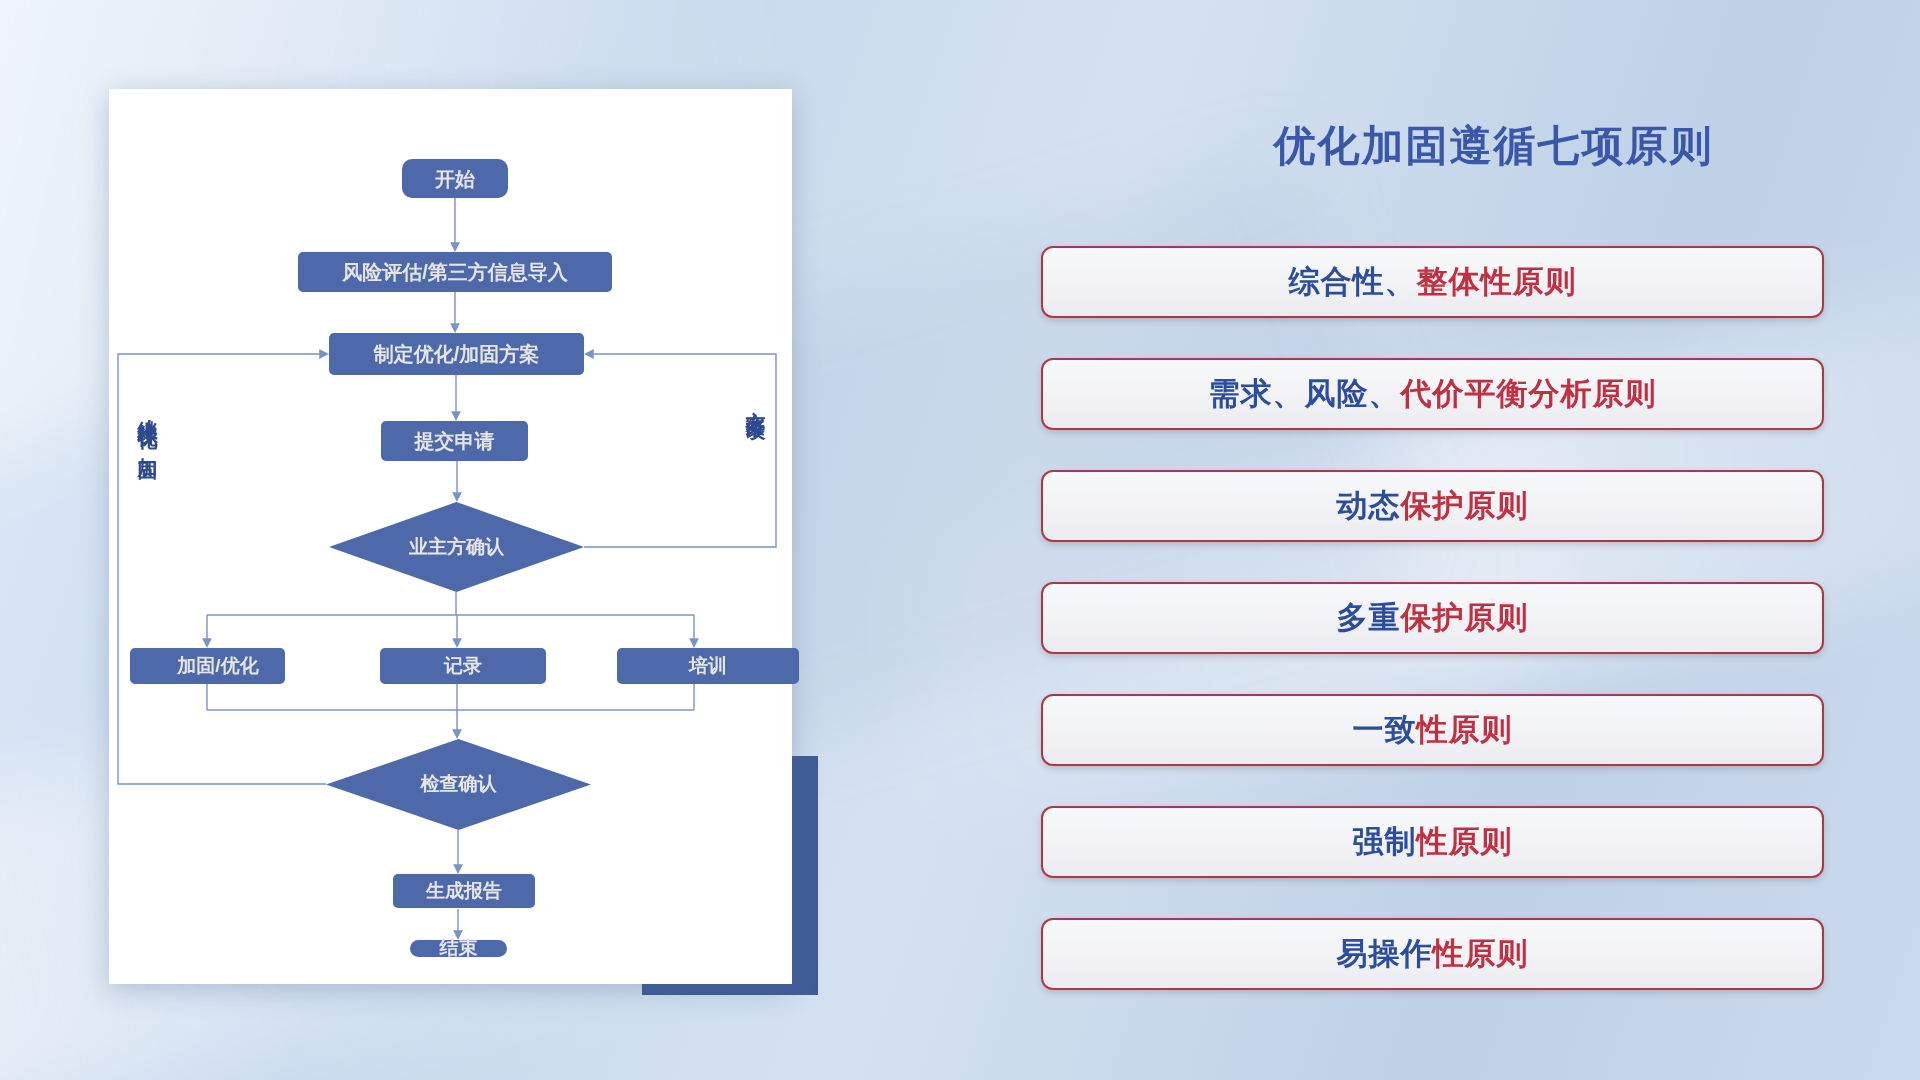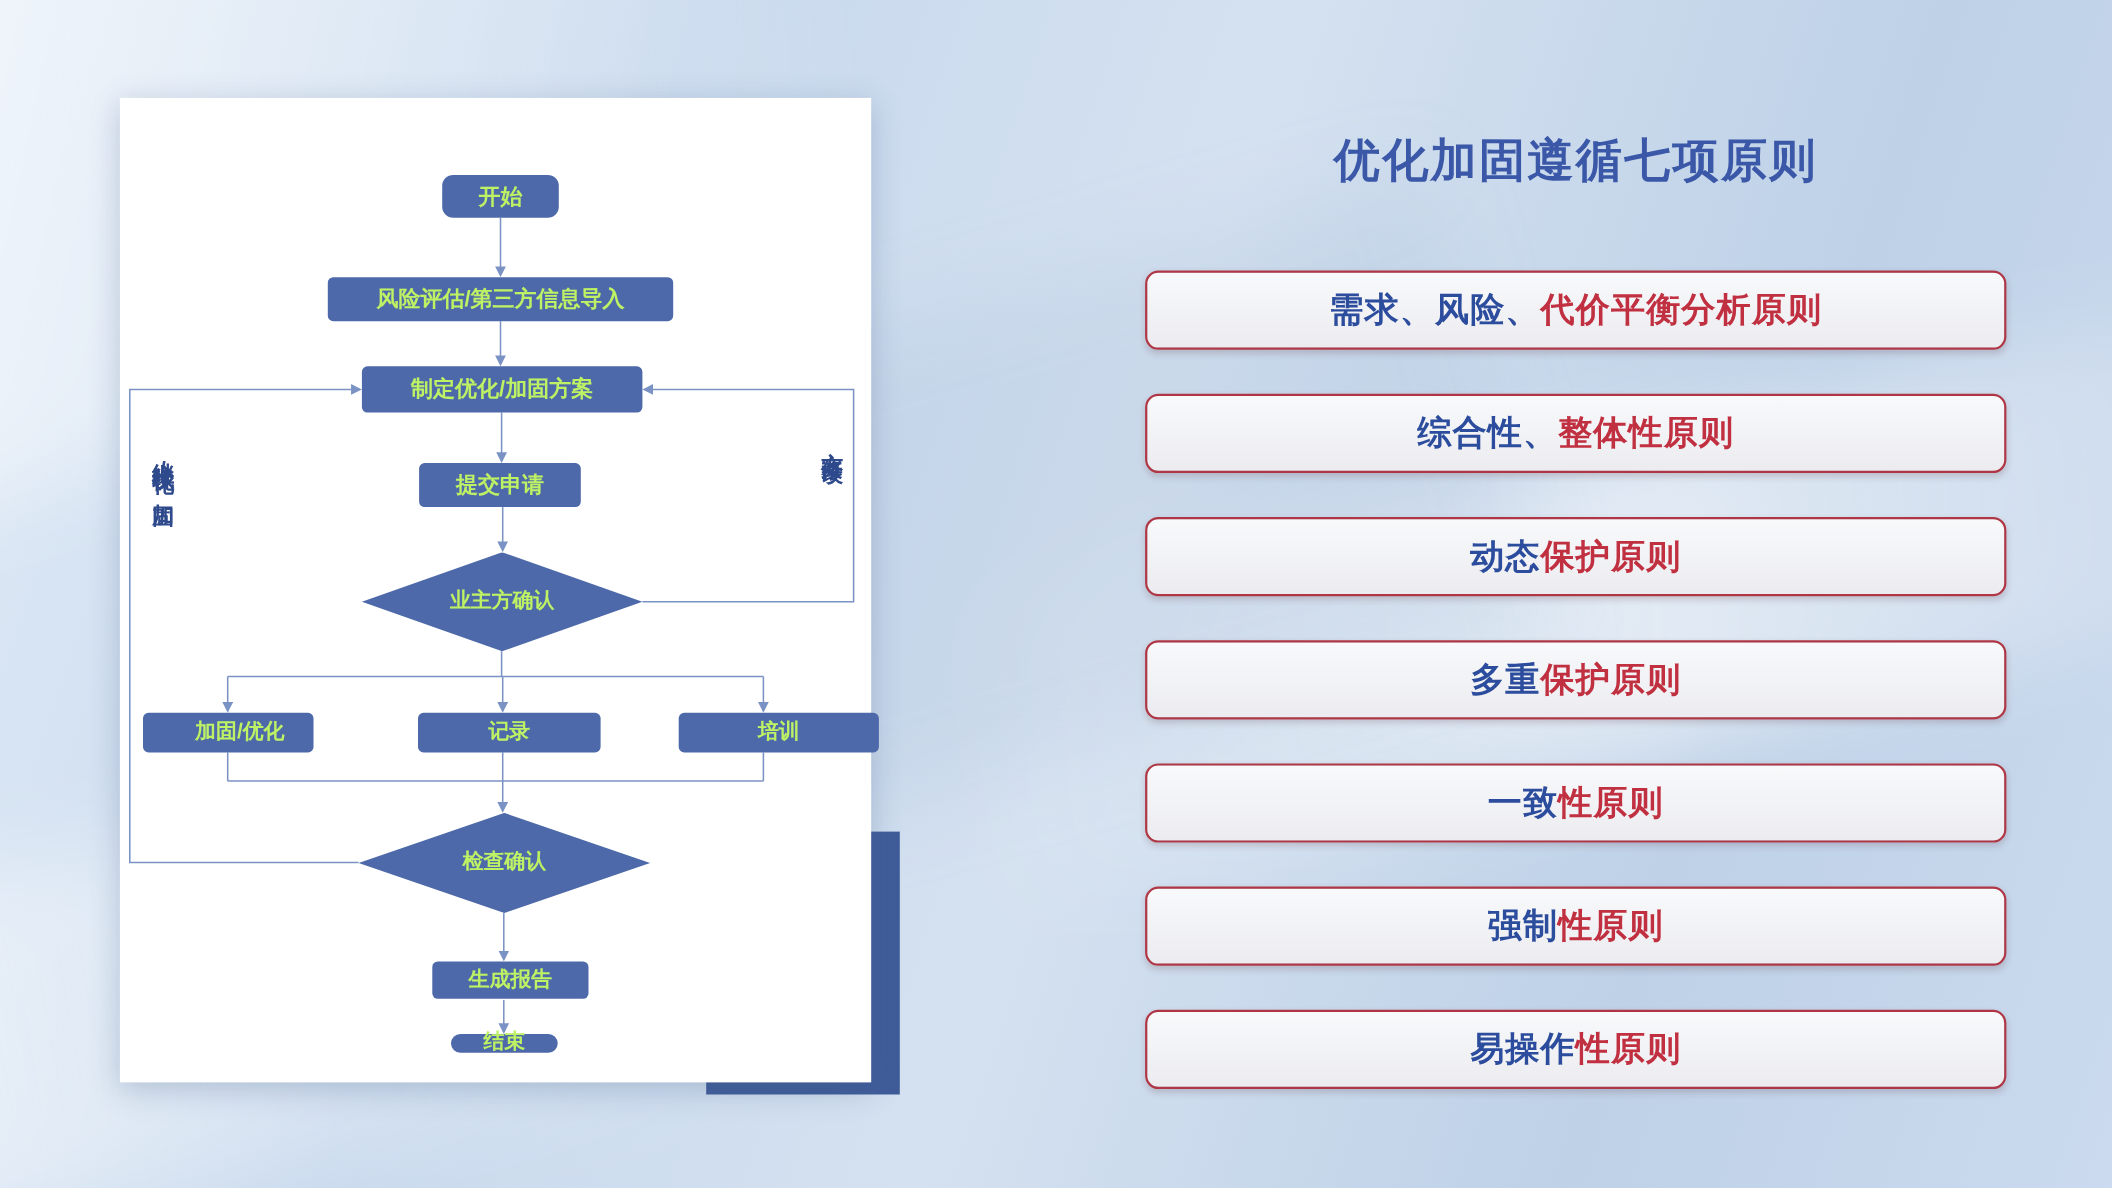--- a/index.html
+++ b/index.html
@@ -33,38 +33,38 @@
   .card {
     position: absolute; left: 109px; top: 89px; width: 683px; height: 895px;
     background: #ffffff;
     box-shadow: 0 6px 26px rgba(70, 95, 140, 0.30);
   }
   .connectors { position: absolute; left: 0; top: 0; z-index: 1; }
 
   .fnode {
     position: absolute; z-index: 2;
     display: flex; align-items: center; justify-content: center;
-    background: var(--node-fill, #4d69a9); color: #bef264;
+    background: var(--node-fill, #4d69a9); color: #e5e5e5;
     font-weight: 700; font-size: 20px; line-height: 1.1;
     border-radius: 5px; text-align: center; white-space: nowrap;
   }
   .fnode.pill { border-radius: 10px; }
   .fnode.small { font-size: 19px; }
   .fnode.diamond {
     clip-path: polygon(50% 0, 100% 50%, 50% 100%, 0 50%);
     border-radius: 0; font-size: 19px;
   }
   .vlabel {
     position: absolute; z-index: 2;
     writing-mode: vertical-rl; text-orientation: upright;
     color: #2e4a8c; font-weight: 700; font-size: 20px; letter-spacing: 3px;
   }
 
   .panel-title {
-    position: absolute; left: 1041px; top: 118px; width: 783px;
+    position: absolute; left: 1102px; top: 118px; width: 783px;
     text-align: center; font-size: 42px; font-weight: 800;
     color: var(--title-blue, #3b58a8); letter-spacing: 2px;
   }
   .plist {
     position: absolute; left: 1041px; top: 246px; width: 783px;
     display: flex; flex-direction: column; gap: 40px;
   }
   .pbox {
     height: 72px; border-radius: 12px;
     border: 2px solid #af3745;
@@ -140,26 +140,26 @@
 
     <div class="vlabel" style="left:26px; top:316px;">继续优化/加固</div>
 
     <div class="vlabel" style="left:634px; top:306px;">方案修改</div>
   </div>
 
   <div class="panel-title">优化加固遵循七项原则</div>
 
   <div class="plist">
     <div class="pbox">
+      <span class="lead">综合性、</span>
+        <span class="rest">整体性原则</span>
+    </div>
+    <div class="pbox">
       <span class="lead">需求、风险、</span>
         <span class="rest">代价平衡分析原则</span>
-    </div>
-    <div class="pbox">
-      <span class="lead">综合性、</span>
-        <span class="rest">整体性原则</span>
     </div>
     <div class="pbox">
       <span class="lead">动态</span>
         <span class="rest">保护原则</span>
     </div>
     <div class="pbox">
       <span class="lead">多重</span>
         <span class="rest">保护原则</span>
     </div>
     <div class="pbox">

